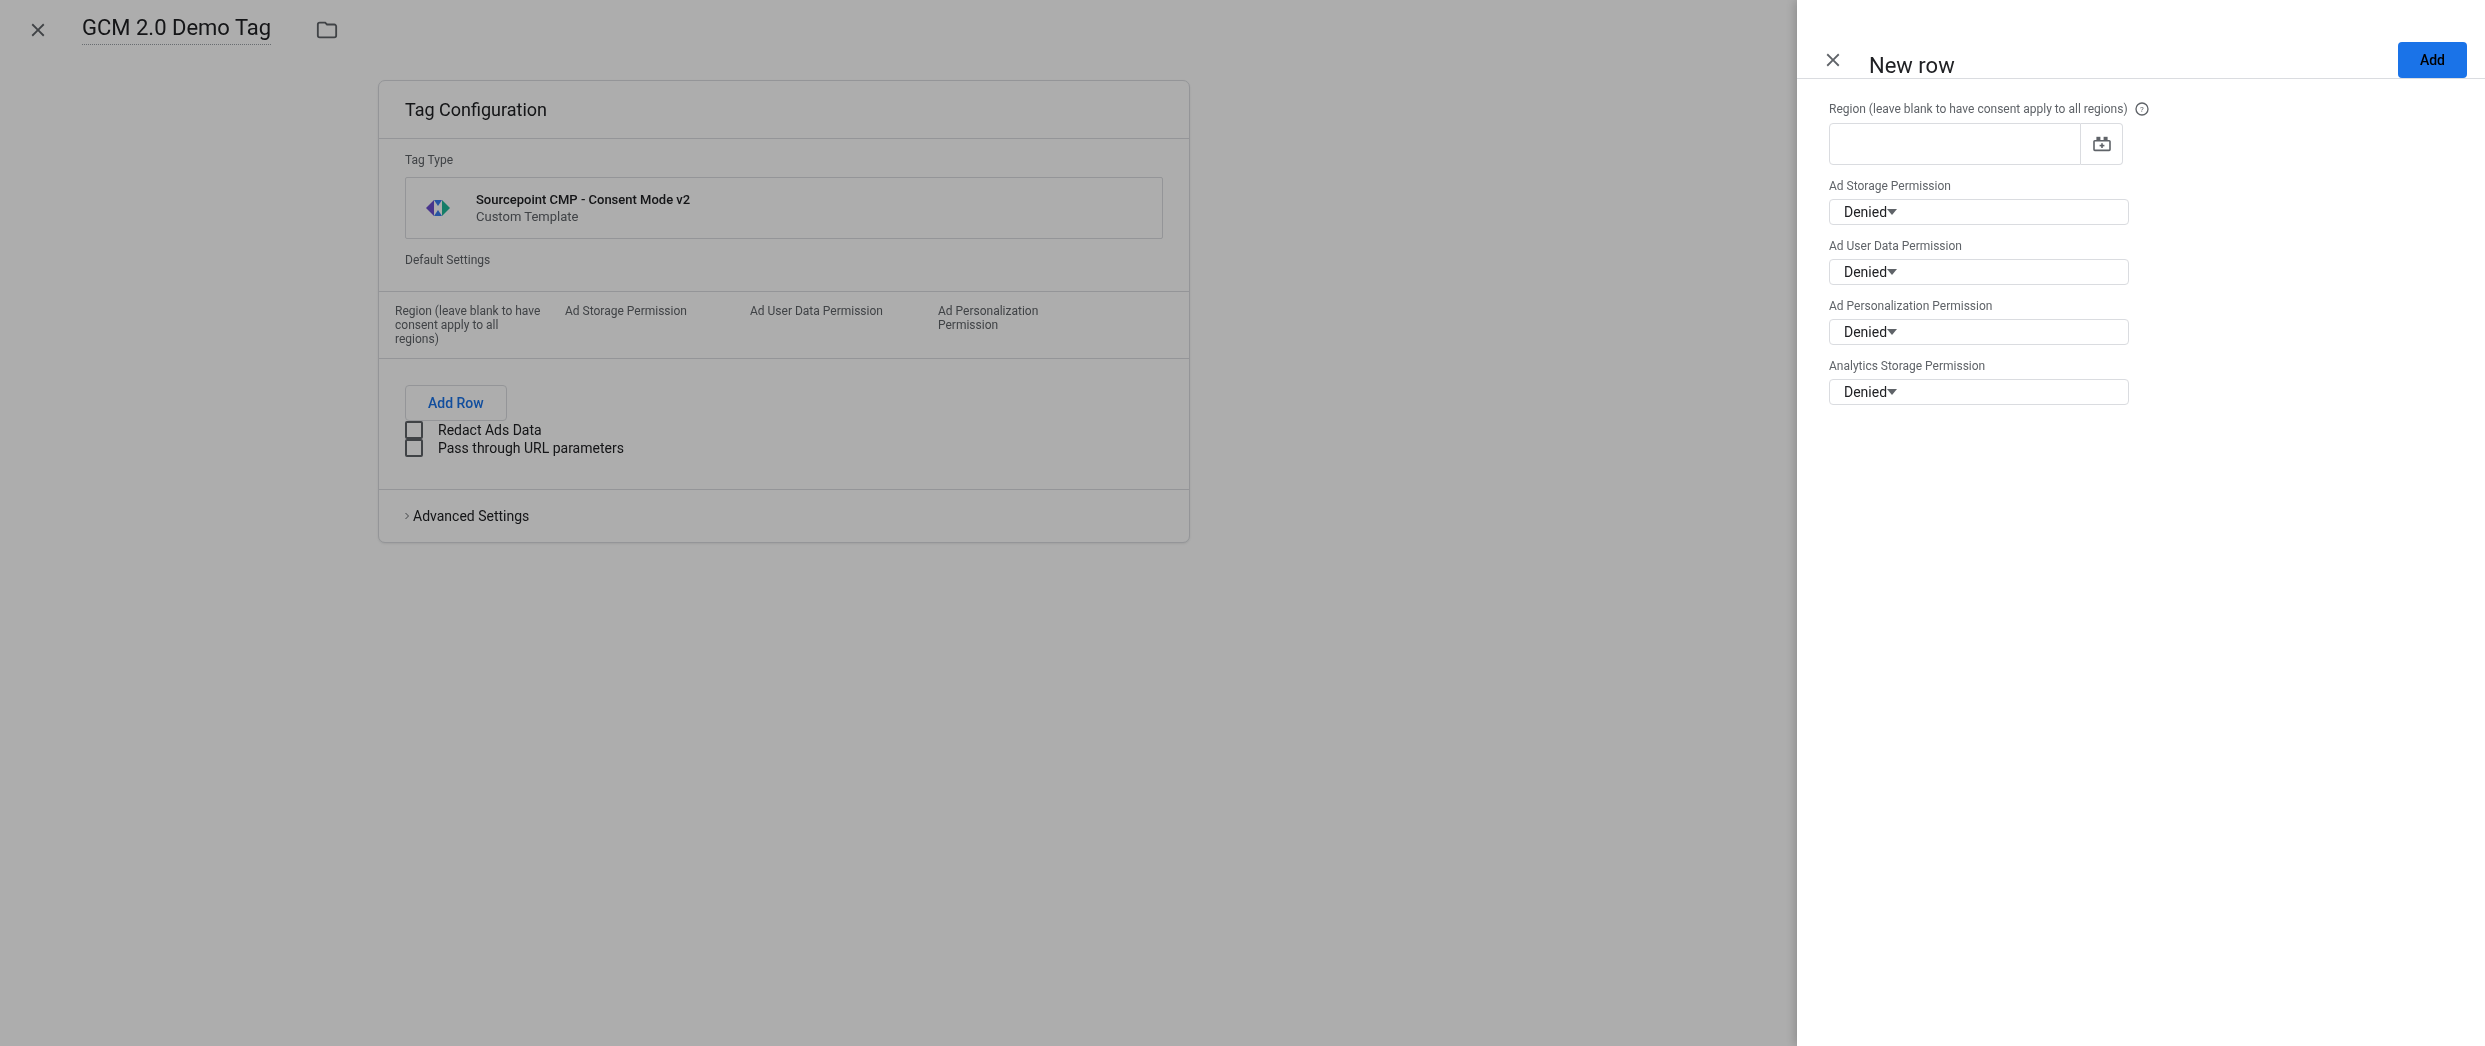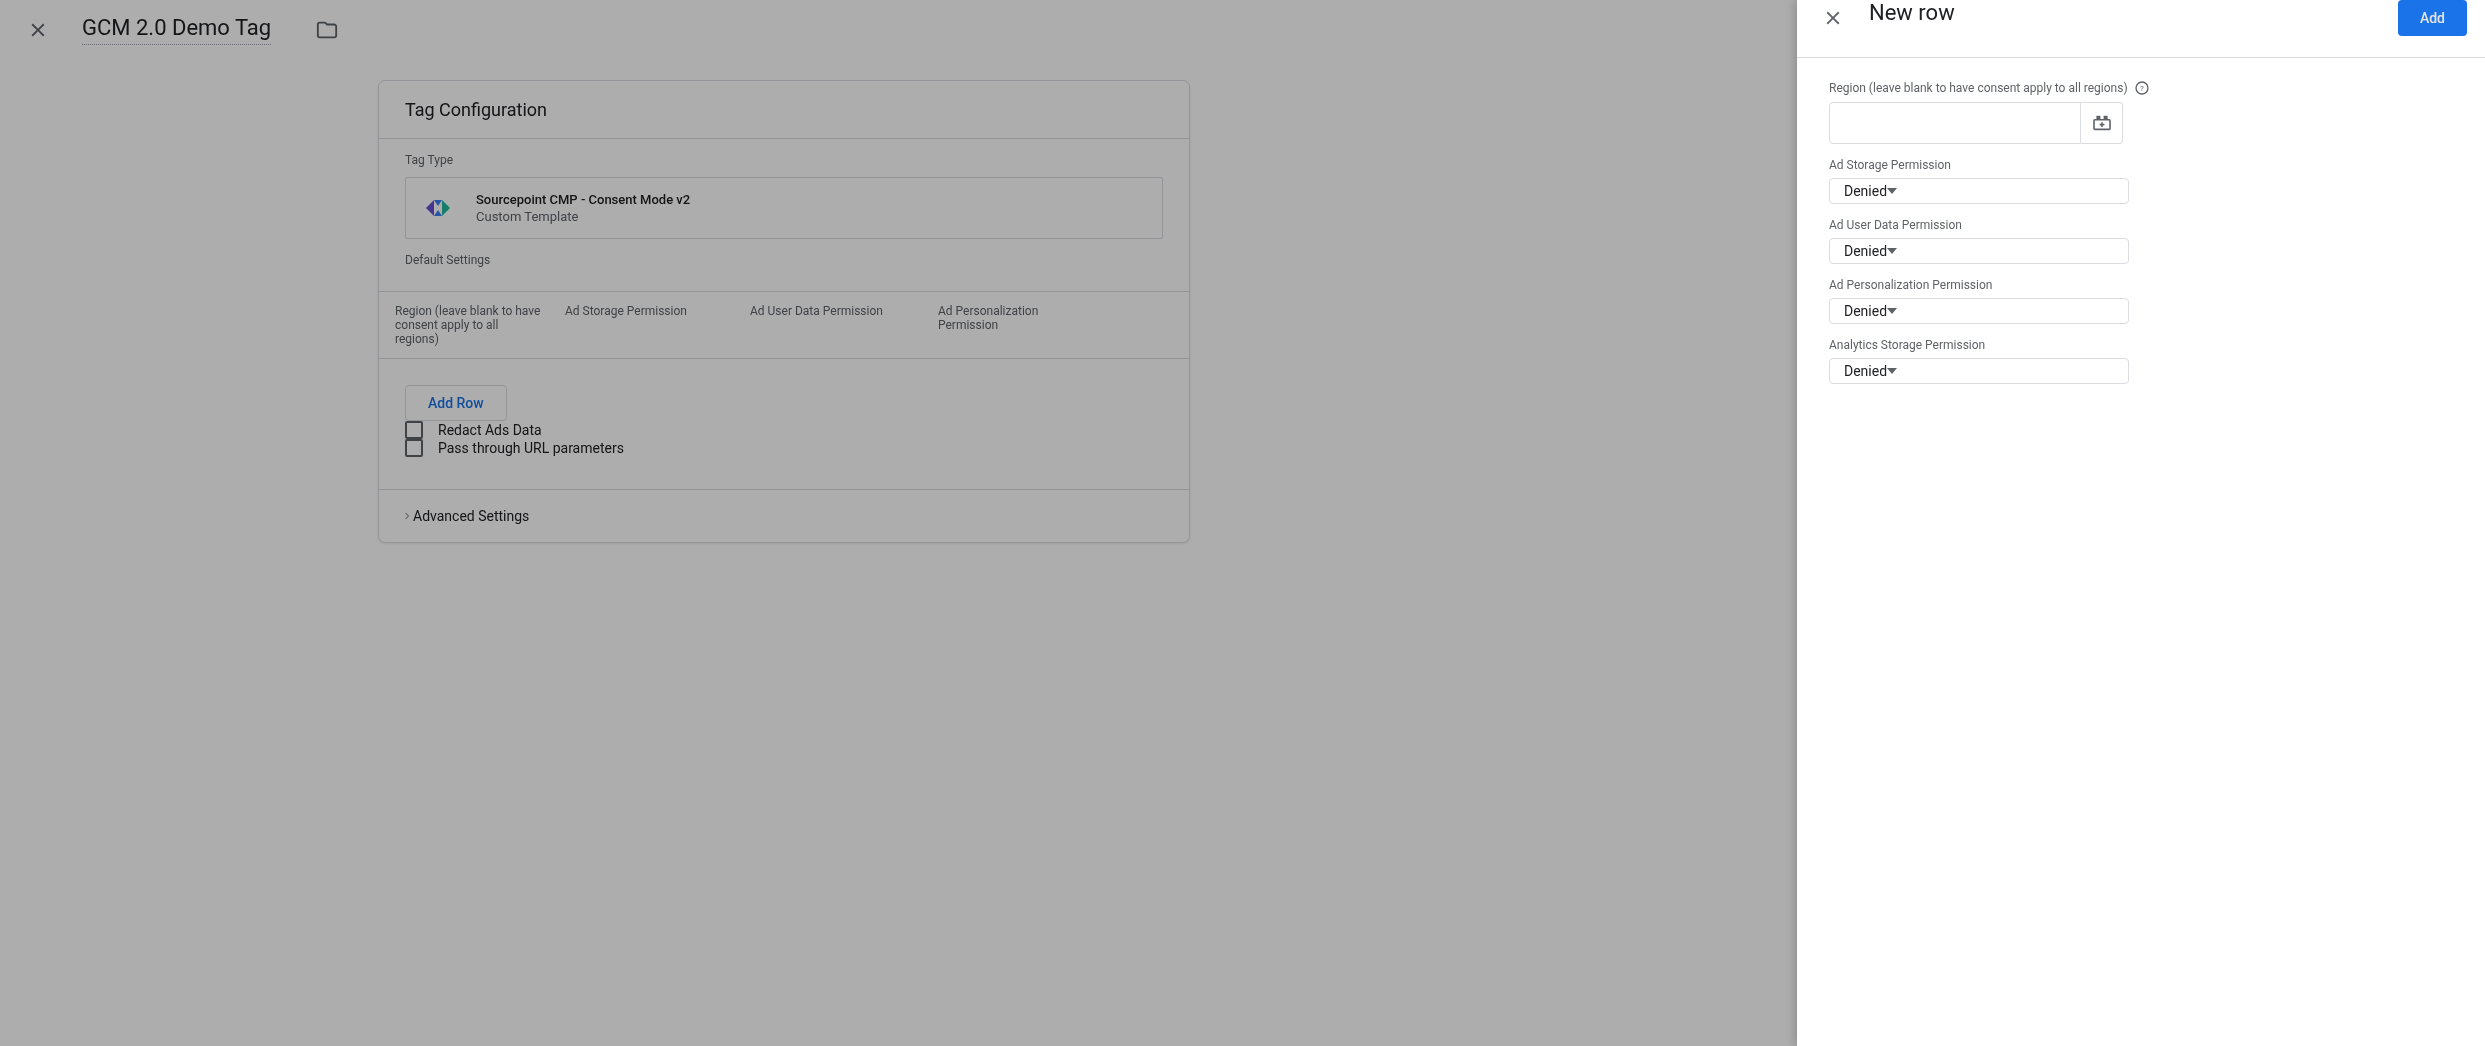--- a/index.html
+++ b/index.html
@@ -49,23 +49,23 @@
 
   .checkbox-row{display:flex;align-items:center;gap:15px;margin-top:0;}
   .checkbox{width:18px;height:18px;border:2px solid var(--text-secondary);border-radius:2px;}
   .checkbox-label{font-size:14px;color:var(--text);}
 
   .adv-row{display:flex;align-items:center;padding:18px 22px;border-top:1px solid var(--border);margin-top:18px;}
   .adv-label{font-size:14px;color:var(--text);font-weight:400;}
 
   
   .panel{position:fixed;top:0;right:0;width:688px;height:100%;background:#fff;box-shadow:-2px 0 10px rgba(0,0,0,.2);display:flex;flex-direction:column;}
-  .panel-header{height:58px;display:flex;align-items:flex-start;padding:0 18px;border-bottom:1px solid var(--border);}
+  .panel-header{height:58px;display:flex;align-items:flex-end;padding:0 18px;border-bottom:1px solid var(--border);margin-top:21px;}
   .panel-title{font-size:22px;margin-left:18px;flex:1;}
-  .add-btn{background:var(--blue);color:#e5e5e5;border:none;border-radius:4px;padding:10px 22px;font-size:14px;font-weight:500;cursor:pointer;}
+  .add-btn{background:var(--blue);color:#000000;border:none;border-radius:4px;padding:10px 22px;font-size:14px;font-weight:500;cursor:pointer;}
   .panel-body{padding:22px 32px;overflow:auto;}
   .field-group{margin-bottom:14px;}
   .field-label{font-size:12px;color:var(--text-secondary);display:flex;align-items:center;gap:6px;margin-bottom:6px;}
   .help-icon{width:16px;height:16px;color:var(--text-secondary);}
   .input-row{display:flex;align-items:stretch;}
   .text-input{width:252px;height:42px;border:1px solid var(--border);border-radius:4px 0 0 4px;padding:0 10px;font-size:14px;}
   .var-btn{width:42px;border:1px solid var(--border);border-left:none;border-radius:0 4px 4px 0;display:flex;align-items:center;justify-content:center;color:var(--text-secondary);cursor:pointer;background:#fff;}
   .select{width:300px;height:26px;border:1px solid var(--border);border-radius:4px;padding:0 14px;font-size:14px;display:flex;align-items:center;cursor:pointer;background:#fff;}
   .select svg{width:10px;height:6px;fill:var(--text-secondary);}
 </style>

